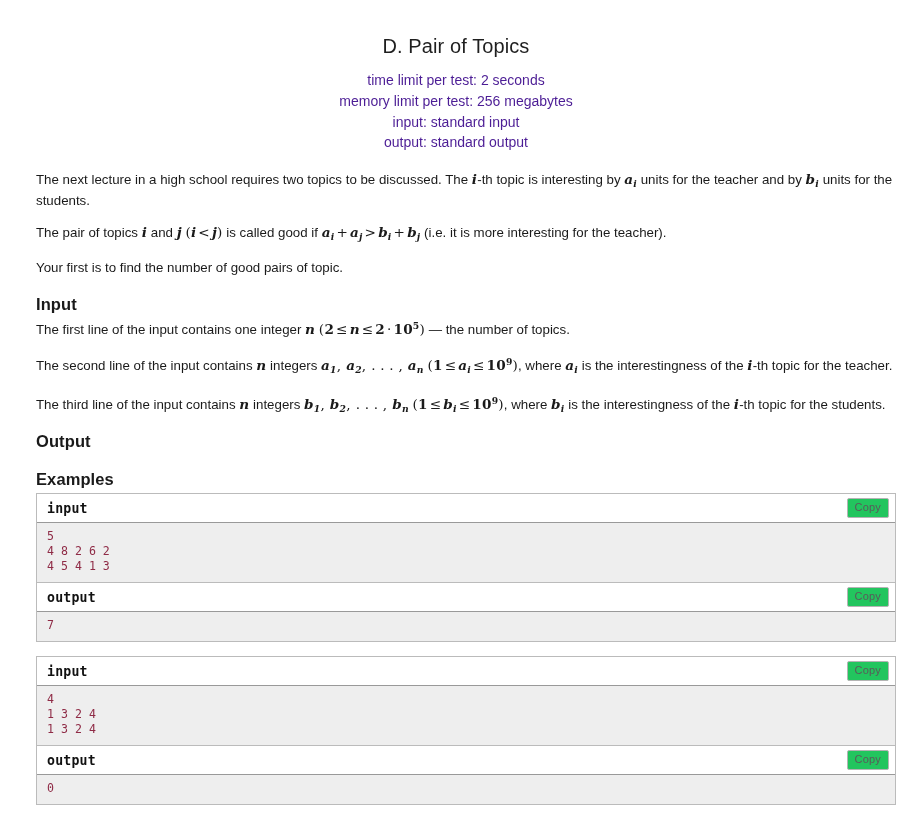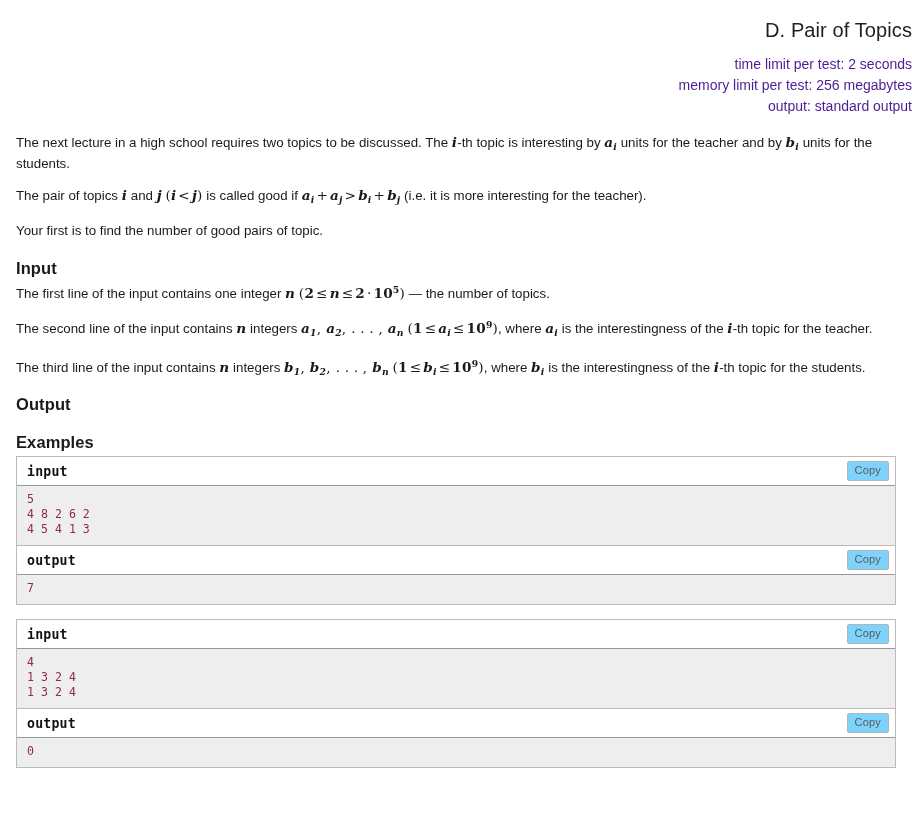--- a/index.html
+++ b/index.html
@@ -15,40 +15,40 @@
     color: #1a1a1a;
     overflow: hidden;
   }
 
   .problem {
     padding: 0;
   }
 
   
   .header {
-    text-align: right;
-    padding-top: 16px;
+    text-align: center;
+    padding-top: 32px;
   }
   .title {
     font-size: 20px;
     font-weight: 400;
     color: #1f1f1f;
     line-height: 28px;
     margin: 0 0 10px 0;
     letter-spacing: 0.1px;
   }
   .limit-line {
     font-size: 14px;
     line-height: 20.8px;
     color: #4c1d95;
   }
 
   
   .content {
-    padding: 0 16px 0 16px;
+    padding: 0 16px 0 36px;
   }
   .para {
     margin: 0 0 14px 0;
     line-height: 17.5px;
     color: #1a1a1a;
   }
   .para:first-child { margin-top: 18px; }
 
   .section-title {
     font-size: 16.5px;
@@ -118,21 +118,21 @@
     font-weight: bold;
     color: #111111;
     letter-spacing: 0.2px;
     border-bottom: 1px solid #999999;
   }
   .copy-btn {
     position: absolute;
     right: 6px;
     top: 4px;
     border: 1px solid #b4b4b4;
-    background: #7dd3fc;
+    background: #22c55e;
     border-radius: 2px;
     font-family: "Liberation Sans", sans-serif;
     font-size: 11px;
     font-weight: normal;
     color: #5a5a5a;
     padding: 2px 7px 3px 7px;
     line-height: 13px;
     cursor: pointer;
   }
   .io-pre {
@@ -150,20 +150,21 @@
 </style>
 </head>
 <body>
 
 <div class="problem">
 
   <div class="header">
     <div class="title">D. Pair of Topics</div>
     <div class="limit-line">time limit per test: 2 seconds</div>
     <div class="limit-line">memory limit per test: 256 megabytes</div>
+    <div class="limit-line">input: standard input</div>
     <div class="limit-line">output: standard output</div>
   </div>
 
   <div class="content">
 
     <p class="para"><span>The next lecture in a high school requires two topics to be discussed. The </span><span class="mth"><span>i</span></span><span>-th topic is interesting by </span><span class="mth"><span>a</span><sub>i</sub></span><span> units for the teacher and by </span><span class="mth"><span>b</span><sub>i</sub></span><span> units for the students.</span></p>
 
     <p class="para"><span>The pair of topics </span><span class="mth"><span>i</span></span><span> and </span><span class="mth"><span>j</span></span>&nbsp;<span class="mth"><span class="par">(</span><span>i</span><span class="op">&lt;</span><span>j</span><span class="par">)</span></span><span> is called </span><b>good</b><span> if </span><span class="mth"><span>a</span><sub>i</sub><span class="op">+</span><span>a</span><sub>j</sub><span class="op">&gt;</span><span>b</span><sub>i</sub><span class="op">+</span><span>b</span><sub>j</sub></span><span> (i.e. it is more interesting for the teacher).</span></p>
 
     <p class="para"><span>Your first is to find the number of </span><b>good</b><span> pairs of topic.</span></p>

